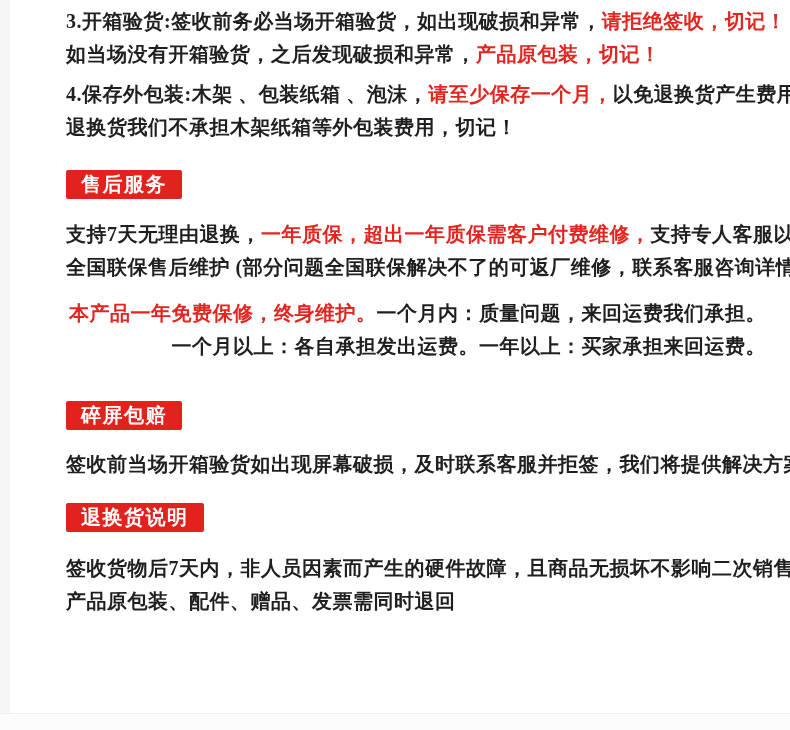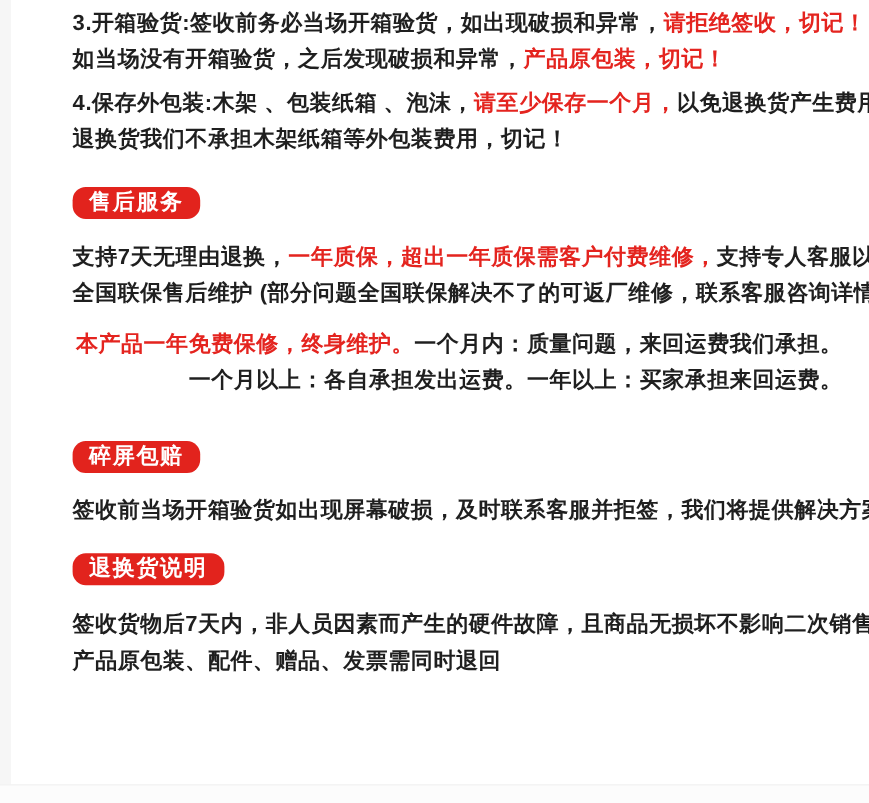--- a/index.html
+++ b/index.html
@@ -2,21 +2,21 @@
 <html><head>
 <meta charset="utf-8">
 <style>
   html, body { margin: 0; padding: 0; background: #ffffff; }
   .page {
     position: relative;
     width: 790px;
     height: 730px;
     background: #ffffff;
     overflow: hidden;
-    font-family: Liberation Sans, sans-serif;
+    font-family: Liberation Serif, serif;
   }
   .left-strip {
     position: absolute;
     left: 0; top: 0;
     width: 10px; height: 714px;
     background: #f6f6f6;
   }
   .bottom-strip {
     position: absolute;
     left: 0; top: 713px;
@@ -42,21 +42,21 @@
   .red { color: #e4241f; }
   .badge-row { line-height: 0; }
   .badge {
     display: inline-block;
     background: #e2231d;
     color: #ffffff;
     font-size: 20px;
     font-weight: 700;
     line-height: 21px;
     padding: 4px 15px;
-    border-radius: 12px;
+    border-radius: 2px;
     letter-spacing: 1.5px;
   }
   .mt7  { margin-top: 7px; }
   .mt13 { margin-top: 13px; text-align: right; }
   .mt18 { margin-top: 18px; }
   .mt19 { margin-top: 19px; }
   .mt20 { margin-top: 20px; }
   .mt26 { margin-top: 26px; }
   .mt38 { margin-top: 38px; }
   .mt50 { margin-top: 22px; }

